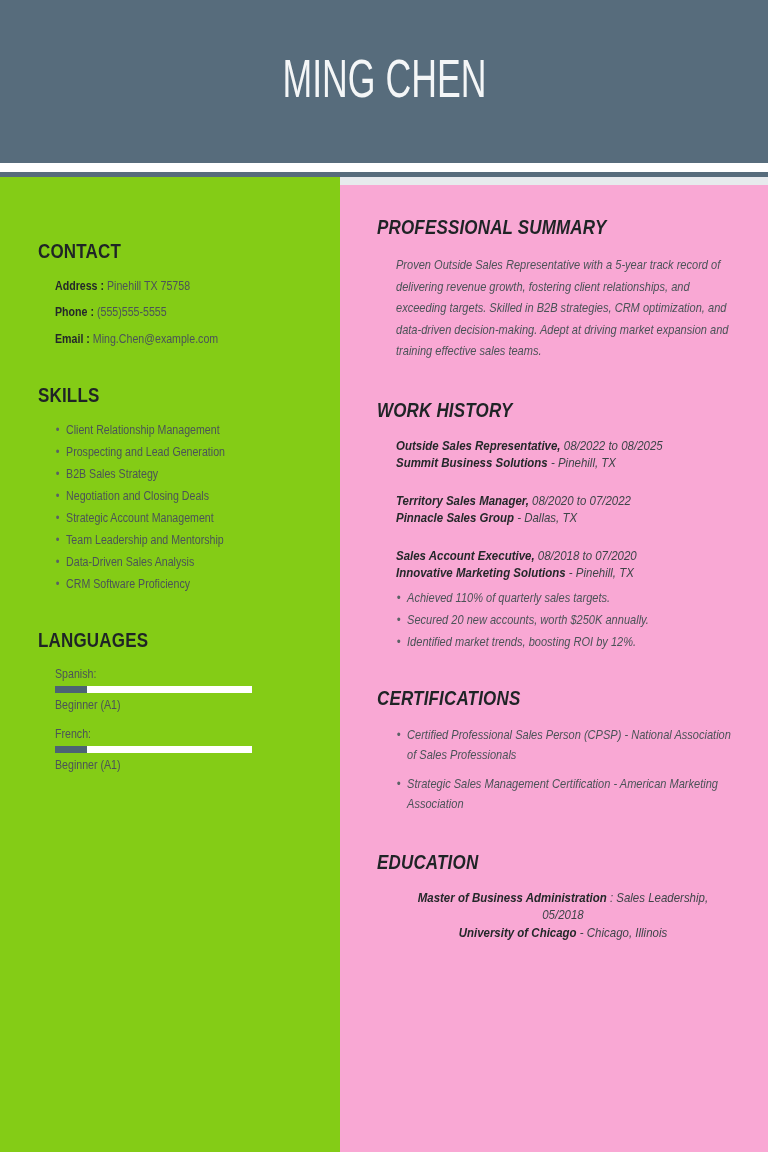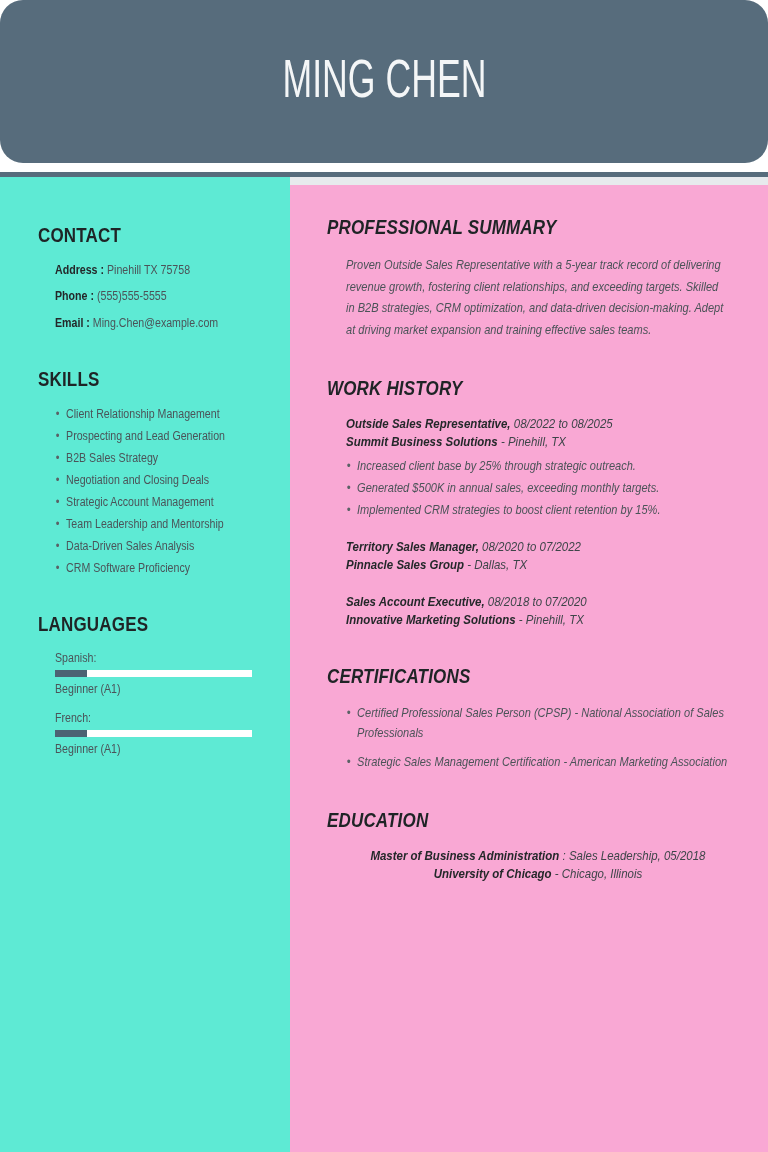--- a/index.html
+++ b/index.html
@@ -3,31 +3,31 @@
 <meta charset="utf-8">
 <style>
   html,body{margin:0;padding:0;background:#fff;}
   .page{
     position:relative;width:768px;height:1152px;overflow:hidden;
     font-family:"Liberation Sans",sans-serif;background:#fff;
   }
   
   .header{
     position:absolute;top:0;left:0;right:0;height:163px;background:#576C7C;
-    display:flex;align-items:center;justify-content:center;border-radius:23px;
+    display:flex;align-items:center;justify-content:center;
   }
   .name{
     color:#F4F6F7;font-size:54px;font-weight:400;letter-spacing:0px;
     transform:scaleX(0.66);transform-origin:center center;white-space:nowrap;
     margin-top:-8px;
   }
   .rule-slate{position:absolute;top:172px;left:0;right:0;height:5px;background:#576C7C;}
   
   .content{position:absolute;top:177px;left:0;right:0;bottom:0;background:#E7EAED;display:flex;}
-  .sidebar{width:290px;box-sizing:border-box;background:#5eead4;padding:48px 26px 0 38px;flex:none;}
+  .sidebar{width:340px;box-sizing:border-box;background:#84cc16;padding:64px 26px 0 38px;flex:none;}
   .main{flex:1;box-sizing:border-box;background:#f9a8d4;margin-top:8px;padding:32px 38px 0 37px;font-style:italic;}
   
   .cx{transform:scaleX(0.85);transform-origin:left top;width:117.6%;}
   h2{
     font-size:20px;font-weight:bold;color:#1F2426;margin:0 0 10px 0;line-height:1.05;
     letter-spacing:0.2px;
   }
   section{margin:0 0 38px 0;}
   .sec-body{margin-left:17px;margin-top:16px;}
   .main .sec-body{margin-left:19px;}
@@ -123,35 +123,35 @@
         </div>
       </section>
 
       <section>
         <h2 class="cx">WORK HISTORY</h2>
         <div class="sec-body">
 
           <div class="job">
             <p class="job-line cx"><span class="b">Outside Sales Representative,</span> <span>08/2022 to 08/2025</span></p>
             <p class="job-line cx"><span class="b">Summit Business Solutions</span> <span>- Pinehill, TX</span></p>
-            <ul class="job-bullets">
-              <li class="cx">Increased client base by 25% through strategic outreach.</li>
-              <li class="cx">Generated $500K in annual sales, exceeding monthly targets.</li>
-              <li class="cx">Implemented CRM strategies to boost client retention by 15%.</li>
-            </ul>
           </div>
 
           <div class="job">
             <p class="job-line cx"><span class="b">Territory Sales Manager,</span> <span>08/2020 to 07/2022</span></p>
             <p class="job-line cx"><span class="b">Pinnacle Sales Group</span> <span>- Dallas, TX</span></p>
           </div>
 
           <div class="job">
             <p class="job-line cx"><span class="b">Sales Account Executive,</span> <span>08/2018 to 07/2020</span></p>
             <p class="job-line cx"><span class="b">Innovative Marketing Solutions</span> <span>- Pinehill, TX</span></p>
+            <ul class="job-bullets">
+              <li class="cx">Achieved 110% of quarterly sales targets.</li>
+              <li class="cx">Secured 20 new accounts, worth $250K annually.</li>
+              <li class="cx">Identified market trends, boosting ROI by 12%.</li>
+            </ul>
           </div>
 
         </div>
       </section>
 
       <section>
         <h2 class="cx">CERTIFICATIONS</h2>
         <ul class="cert-list sec-body">
           <li class="cx">Certified Professional Sales Person (CPSP) - National Association of Sales Professionals</li>
           <li class="cx">Strategic Sales Management Certification - American Marketing Association</li>

